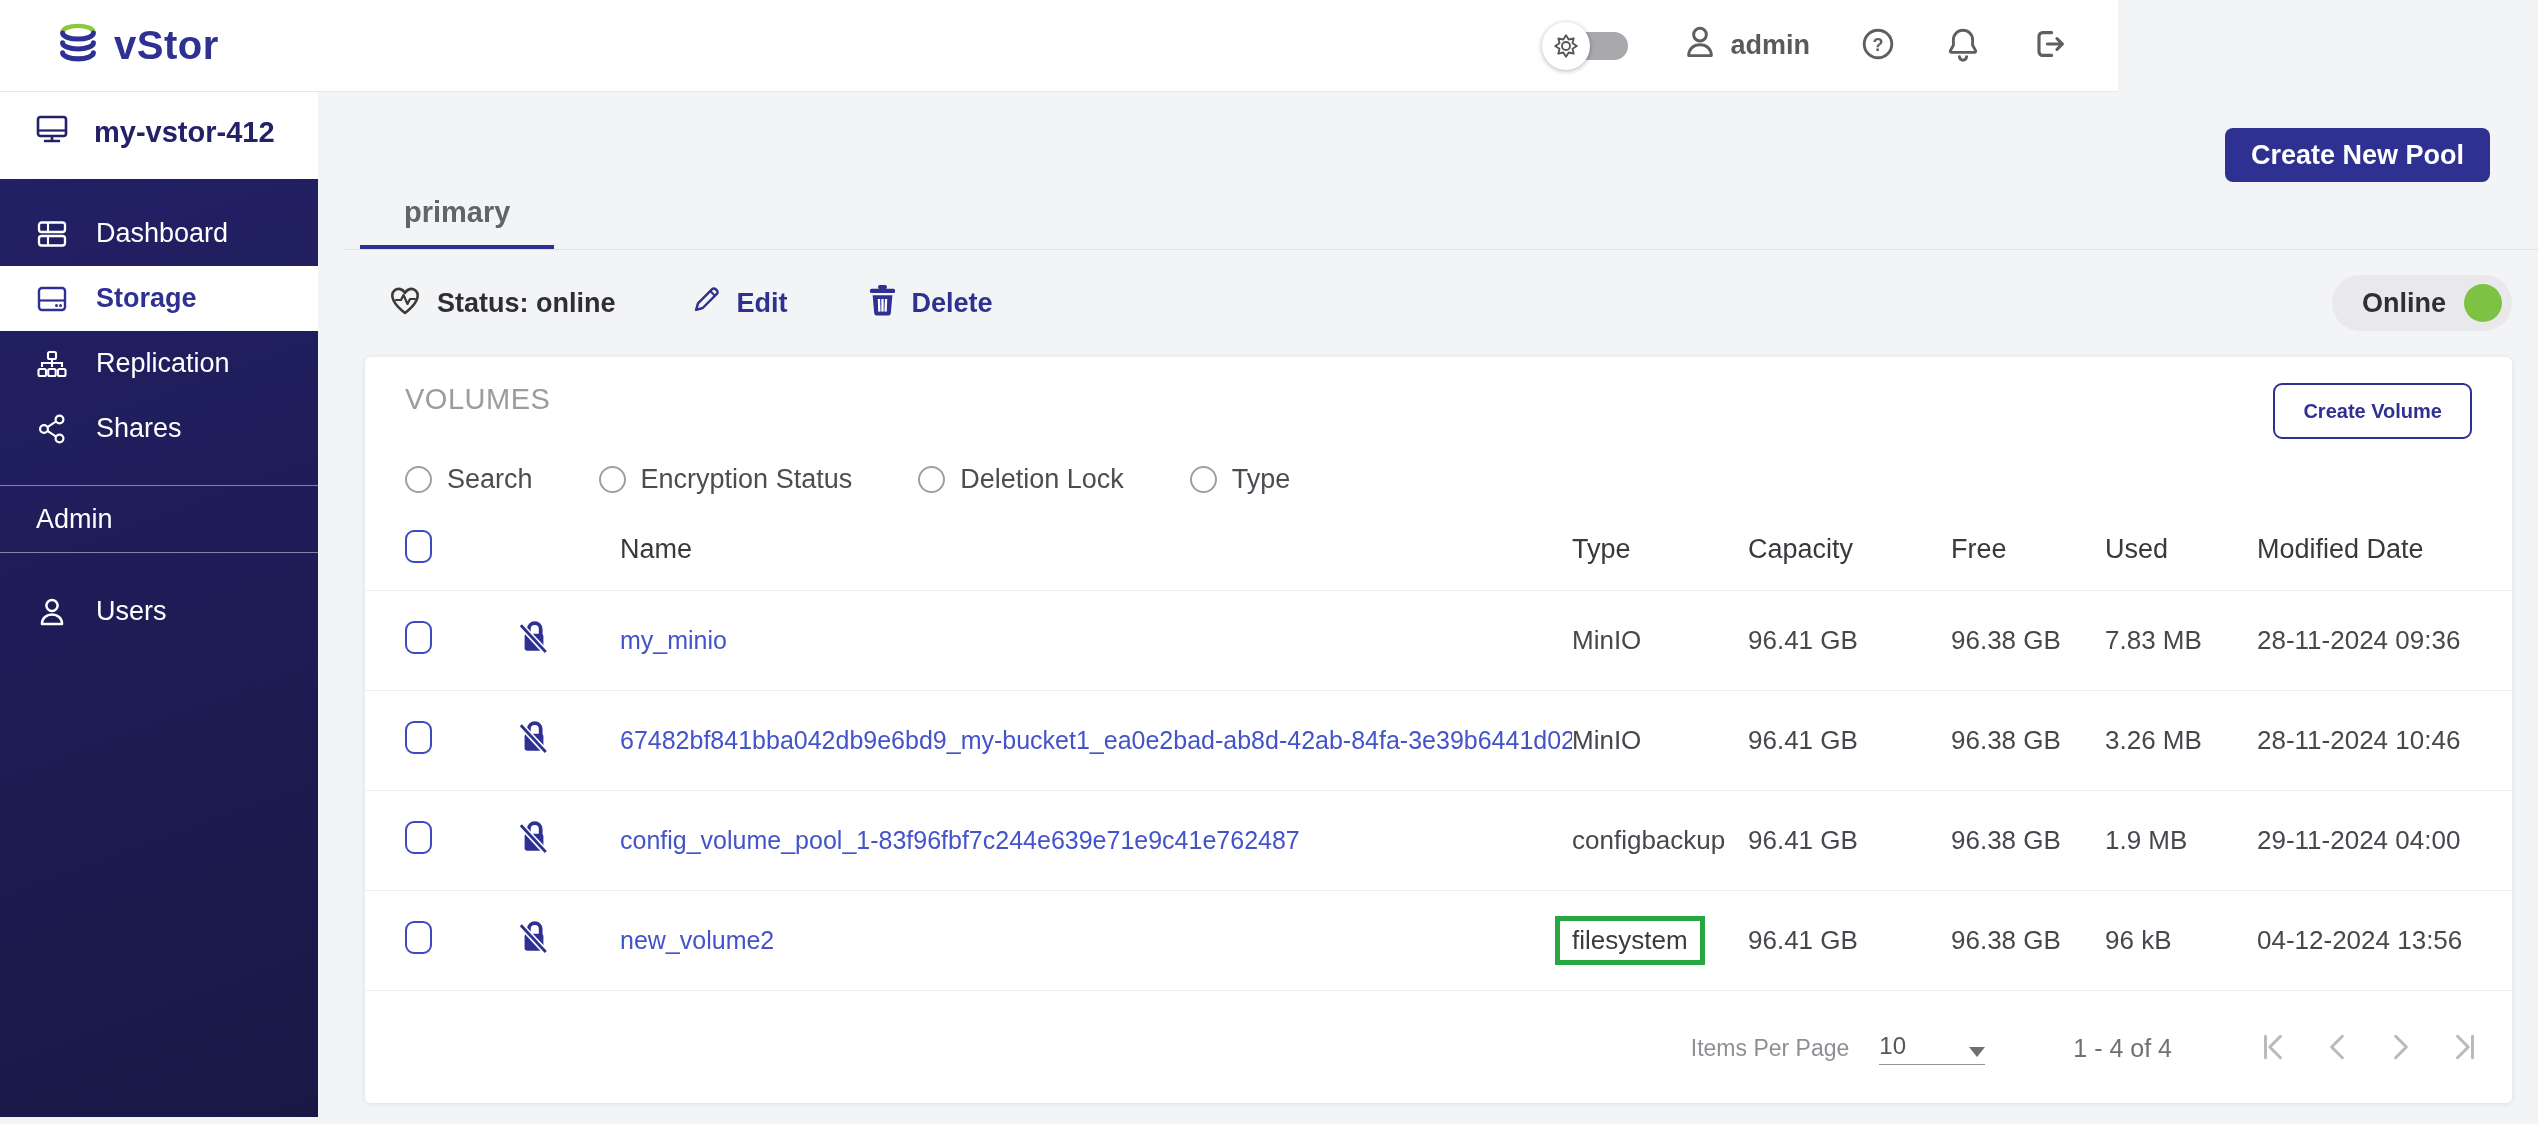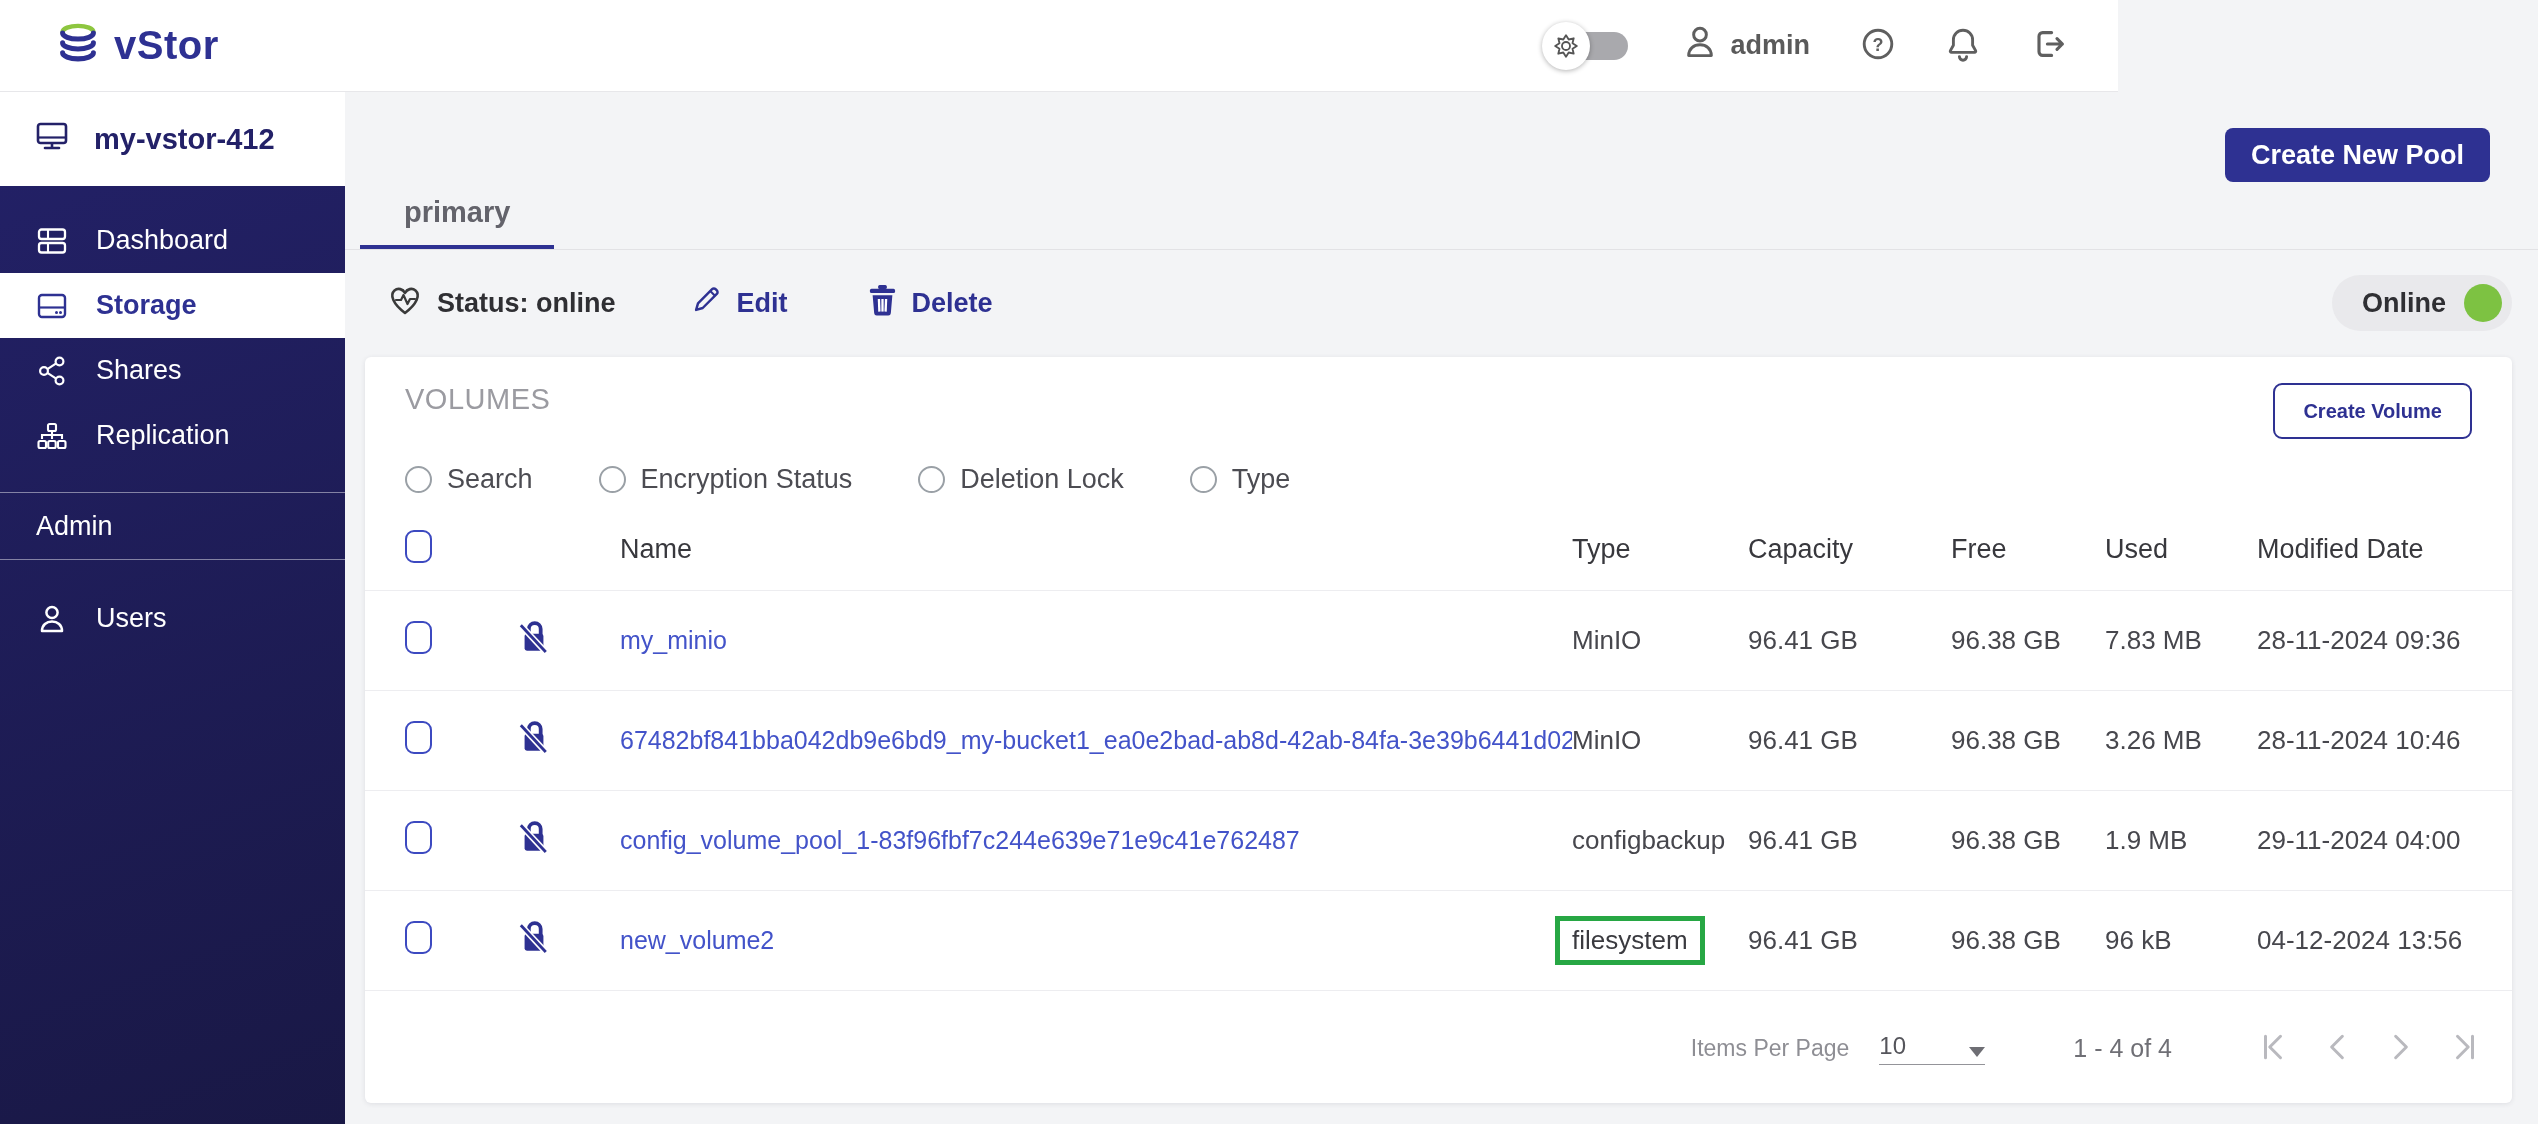--- a/index.html
+++ b/index.html
@@ -16,21 +16,21 @@
   .logo-text{font-size:40px;font-weight:bold;color:var(--accent);letter-spacing:.5px;}
   .header-right{display:flex;align-items:center;gap:50px;}
   .theme-toggle{position:relative;width:92px;height:50px;cursor:pointer;}
   .theme-toggle .track{position:absolute;left:18px;top:11px;width:68px;height:28px;background:#a9a9ad;border-radius:14px;}
   .theme-toggle .knob{position:absolute;left:0;top:1px;width:48px;height:48px;border-radius:50%;background:#fff;box-shadow:0 1px 5px rgba(0,0,0,.3);display:flex;align-items:center;justify-content:center;}
   .user-chip{display:flex;align-items:center;gap:14px;cursor:pointer;}
   .user-chip span{font-size:27px;font-weight:bold;color:#5a5a5a;}
   .hdr-icon{display:flex;align-items:center;justify-content:center;background:none;border:none;cursor:pointer;color:#5f5f5f;}
 
   
-  .sidebar{position:absolute;top:92px;left:0;width:364px;height:1032px;background:linear-gradient(160deg,var(--sidebar) 0%,var(--sidebar-dark) 100%);}
+  .sidebar{position:absolute;top:85px;left:0;width:318px;height:1032px;background:linear-gradient(160deg,var(--sidebar) 0%,var(--sidebar-dark) 100%);}
   .server-row{height:94px;background:#fff;display:flex;align-items:center;gap:26px;padding-left:36px;color:var(--sidebar);cursor:pointer;}
   .server-row span{font-size:29px;font-weight:bold;}
   .nav-group1{padding-top:22px;padding-bottom:24px;}
   .nav-group2{padding-top:26px;}
   .nav-item{height:65px;display:flex;align-items:center;gap:28px;padding-left:36px;color:#fff;font-size:27px;cursor:pointer;}
   .nav-item.active{background:#fff;color:var(--accent);font-weight:bold;}
   .nav-item .nicon{width:32px;display:flex;justify-content:center;}
   .side-divider{border:none;border-top:1px solid rgba(255,255,255,.45);}
   .admin-label{height:66px;display:flex;align-items:center;padding-left:36px;color:#fff;font-size:27px;}
 
@@ -167,41 +167,41 @@
           <rect x="2" y="2" width="26" height="22" rx="3" fill="none" stroke="currentColor" stroke-width="2.4"></rect>
           <line x1="2" y1="14.5" x2="28" y2="14.5" stroke="currentColor" stroke-width="2.2"></line>
           <circle cx="19.5" cy="19.5" r="1.5" fill="currentColor"></circle>
           <circle cx="23.5" cy="19.5" r="1.5" fill="currentColor"></circle>
         </svg>
       </span>
       <span>Storage</span>
     </div>
     <div class="nav-item">
       <span class="nicon">
+        <svg width="30" height="28" viewBox="0 0 30 28">
+          <rect x="11" y="2" width="8" height="7" rx="1.5" fill="none" stroke="currentColor" stroke-width="2.1"></rect>
+          <path d="M15 9 v4 M5 17 v-4 h20 v4 M15 13 v4" fill="none" stroke="currentColor" stroke-width="2.1"></path>
+          <rect x="1.5" y="19" width="7.5" height="7" rx="1.5" fill="none" stroke="currentColor" stroke-width="2.1"></rect>
+          <rect x="11.2" y="19" width="7.5" height="7" rx="1.5" fill="none" stroke="currentColor" stroke-width="2.1"></rect>
+          <rect x="21" y="19" width="7.5" height="7" rx="1.5" fill="none" stroke="currentColor" stroke-width="2.1"></rect>
+        </svg>
+      </span>
+      <span>Replication</span>
+    </div>
+    <div class="nav-item">
+      <span class="nicon">
         <svg width="28" height="30" viewBox="0 0 28 30">
           <circle cx="21.5" cy="5.5" r="3.9" fill="none" stroke="currentColor" stroke-width="2.2"></circle>
           <circle cx="6" cy="15" r="3.9" fill="none" stroke="currentColor" stroke-width="2.2"></circle>
           <circle cx="21.5" cy="24.5" r="3.9" fill="none" stroke="currentColor" stroke-width="2.2"></circle>
           <line x1="9.4" y1="13.1" x2="18.2" y2="7.4" stroke="currentColor" stroke-width="2.2"></line>
           <line x1="9.4" y1="16.9" x2="18.2" y2="22.6" stroke="currentColor" stroke-width="2.2"></line>
         </svg>
       </span>
       <span>Shares</span>
-    </div>
-    <div class="nav-item">
-      <span class="nicon">
-        <svg width="30" height="28" viewBox="0 0 30 28">
-          <rect x="11" y="2" width="8" height="7" rx="1.5" fill="none" stroke="currentColor" stroke-width="2.1"></rect>
-          <path d="M15 9 v4 M5 17 v-4 h20 v4 M15 13 v4" fill="none" stroke="currentColor" stroke-width="2.1"></path>
-          <rect x="1.5" y="19" width="7.5" height="7" rx="1.5" fill="none" stroke="currentColor" stroke-width="2.1"></rect>
-          <rect x="11.2" y="19" width="7.5" height="7" rx="1.5" fill="none" stroke="currentColor" stroke-width="2.1"></rect>
-          <rect x="21" y="19" width="7.5" height="7" rx="1.5" fill="none" stroke="currentColor" stroke-width="2.1"></rect>
-        </svg>
-      </span>
-      <span>Replication</span>
     </div>
   </nav>
 
   <hr class="side-divider">
   <div class="admin-label">Admin</div>
   <hr class="side-divider">
 
   <nav class="nav-group2">
     <div class="nav-item">
       <span class="nicon">

